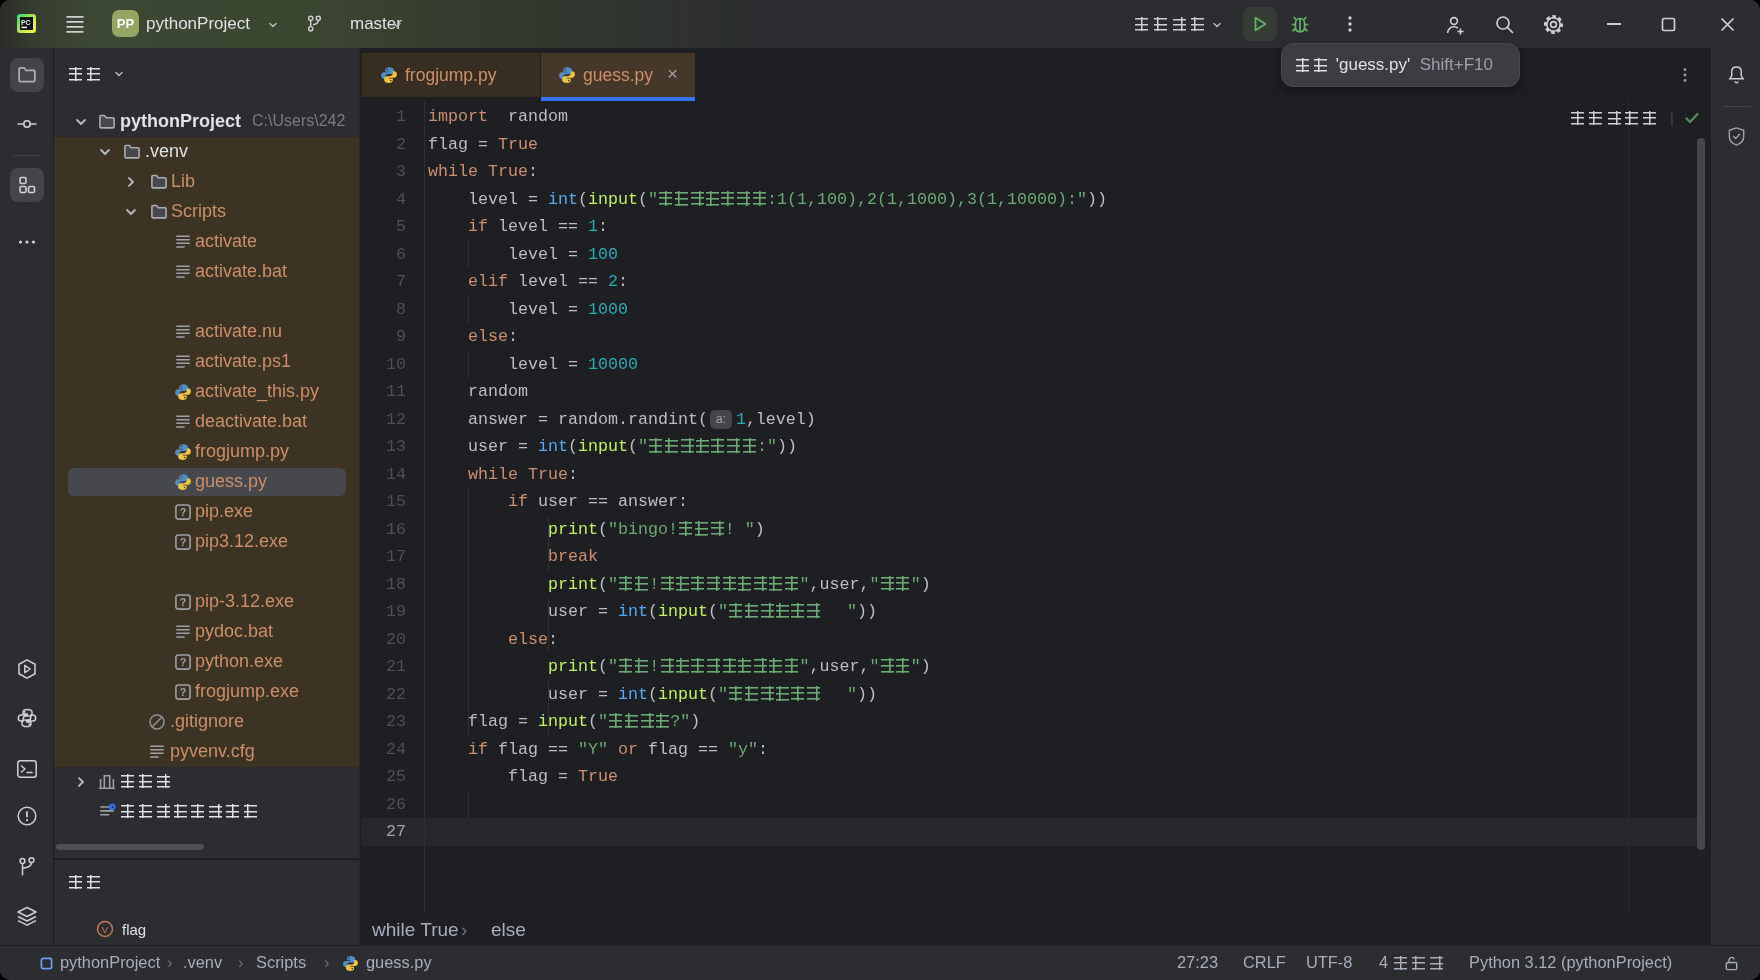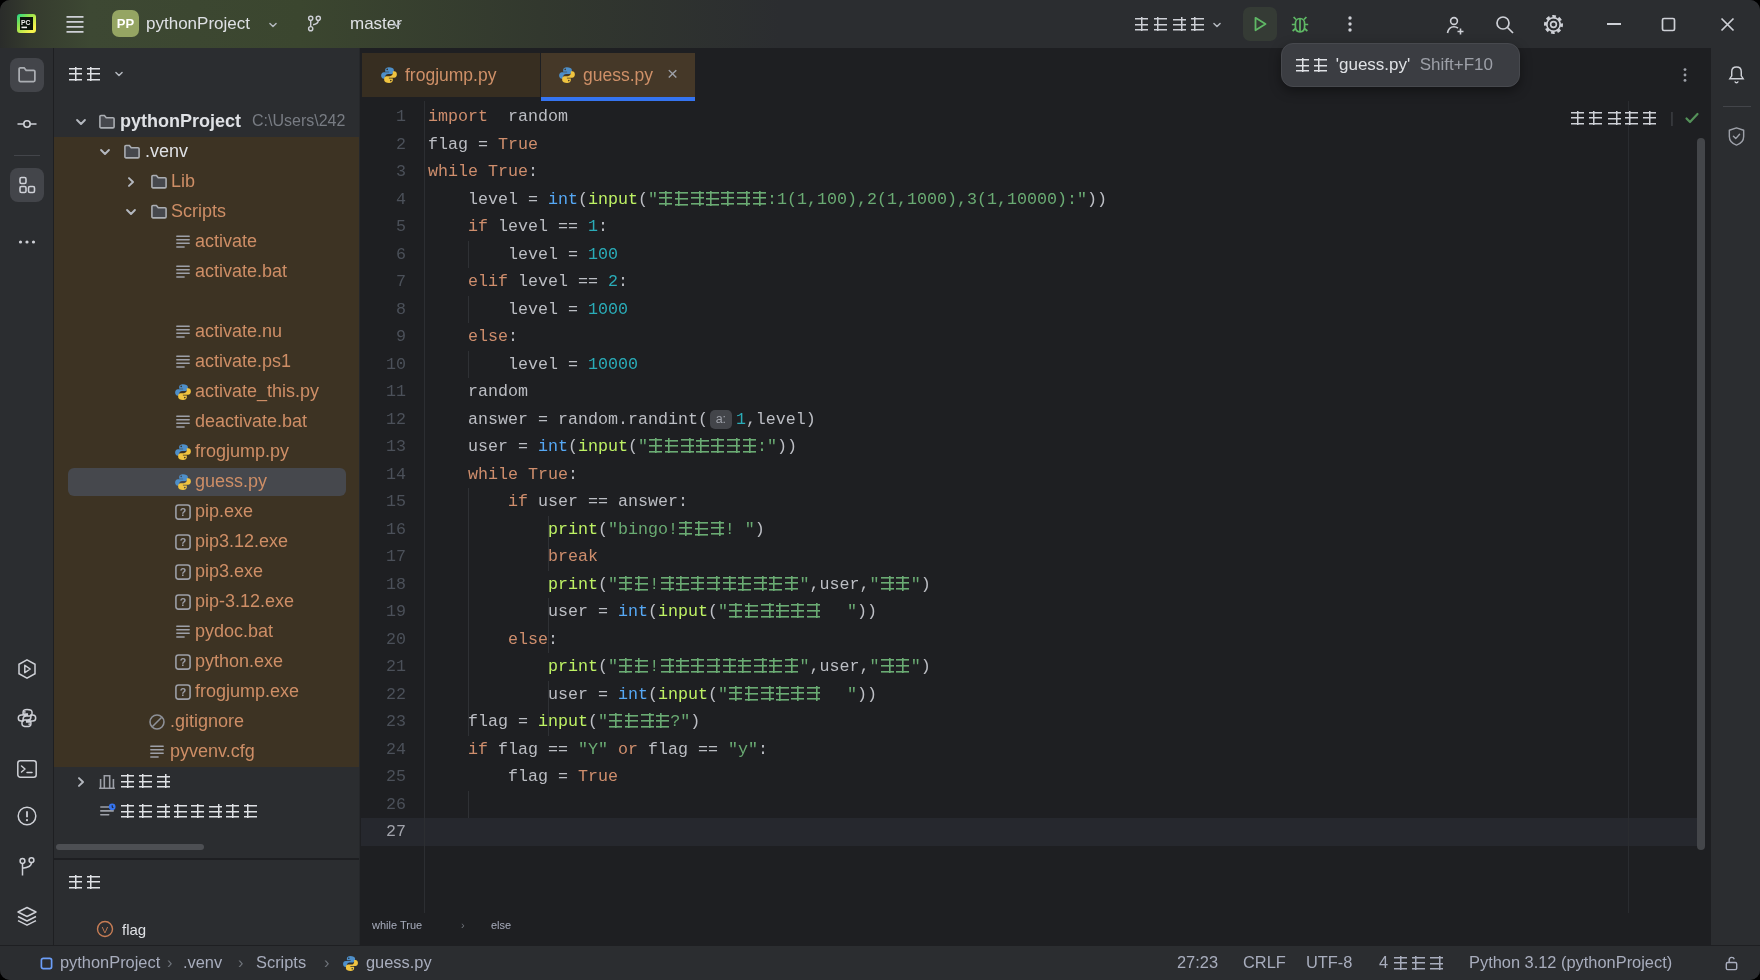--- a/index.html
+++ b/index.html
@@ -52,21 +52,21 @@
 .k{color:#CF8E6D} .n{color:#2AACB8} .s{color:#6AAB73} .b{color:#56A8F5} .v{color:#bef264} .d{color:#BCBEC4}
 .hint{display:inline-block;width:22px;height:19px;background:#43454A;border-radius:5px;color:#9DA0A8;
 font-family:"Liberation Sans",sans-serif;font-size:12.5px;line-height:19px;text-align:center;vertical-align:1px;margin-left:2px;margin-right:4px}
 .caret{display:inline-block;width:2px;height:21px;background:#CED0D6;vertical-align:-4px}
 #aline{position:absolute;left:0;top:717px;width:1344px;height:27.5px;background:#26282E}
 .guide{position:absolute;width:1px;background:#2F3135}
 #mguide{position:absolute;left:1267px;top:0;width:1px;height:812px;background:#2A2C30}
 #gutsep{position:absolute;left:63px;top:0;width:1px;height:812px;background:#2C2E32}
 #vscroll{position:absolute;left:1336px;top:37px;width:8px;height:712px;background:#44464A;border-radius:4px}
 #reader{position:absolute;right:10px;top:8px;font-size:15px;color:#CED0D6}
-#crumb{position:absolute;left:361px;top:913px;width:1349px;height:32px;background:#1E1F22;font-size:11px;color:#A8ADBD}
+#crumb{position:absolute;left:361px;top:913px;width:1349px;height:32px;background:#1E1F22;font-size:19px;color:#A8ADBD}
 
 #status{position:absolute;left:0;top:945px;width:1760px;height:35px;background:#2B2D30;border-top:1px solid #1E1F22;font-size:16.4px;color:#A8ADBD}
 
 #tip{position:absolute;left:1281px;top:43px;width:239px;height:44px;background:#3B3D42;border:1px solid #47494E;border-radius:12px;
 box-shadow:0 4px 12px rgba(0,0,0,.4);font-size:17px;color:#DFE1E5;display:flex;align-items:center;padding-left:13px;z-index:50}
 svg.ic{position:absolute}
 .tabx{color:#9DA0A8;font-size:19px;margin-left:14px;margin-top:-2px}
 </style></head>
 <body>
 
@@ -374,26 +374,20 @@
         <svg class="ti" style="left:120px" width="18" height="18" viewBox="0 0 16 16">
           <use href="#fq"></use>
         </svg>
         <span class="tt to" style="left:141px">pip.exe</span>
       </div>
 <div class="trow" style="top:479px">
         <svg class="ti" style="left:120px" width="18" height="18" viewBox="0 0 16 16">
           <use href="#fq"></use>
         </svg>
         <span class="tt to" style="left:141px">pip3.12.exe</span>
-      </div>
-<div class="trow" style="top:509px">
-        <svg class="ti" style="left:120px" width="18" height="18" viewBox="0 0 16 16">
-          <use href="#fq"></use>
-        </svg>
-        <span class="tt to" style="left:141px">pip3.exe</span>
       </div>
 <div class="trow" style="top:539px">
         <svg class="ti" style="left:120px" width="18" height="18" viewBox="0 0 16 16">
           <use href="#fq"></use>
         </svg>
         <span class="tt to" style="left:141px">pip-3.12.exe</span>
       </div>
 <div class="trow" style="top:569px">
         <svg class="ti" style="left:120px" width="18" height="18" viewBox="0 0 16 16">
           <use href="#ftext"></use>

